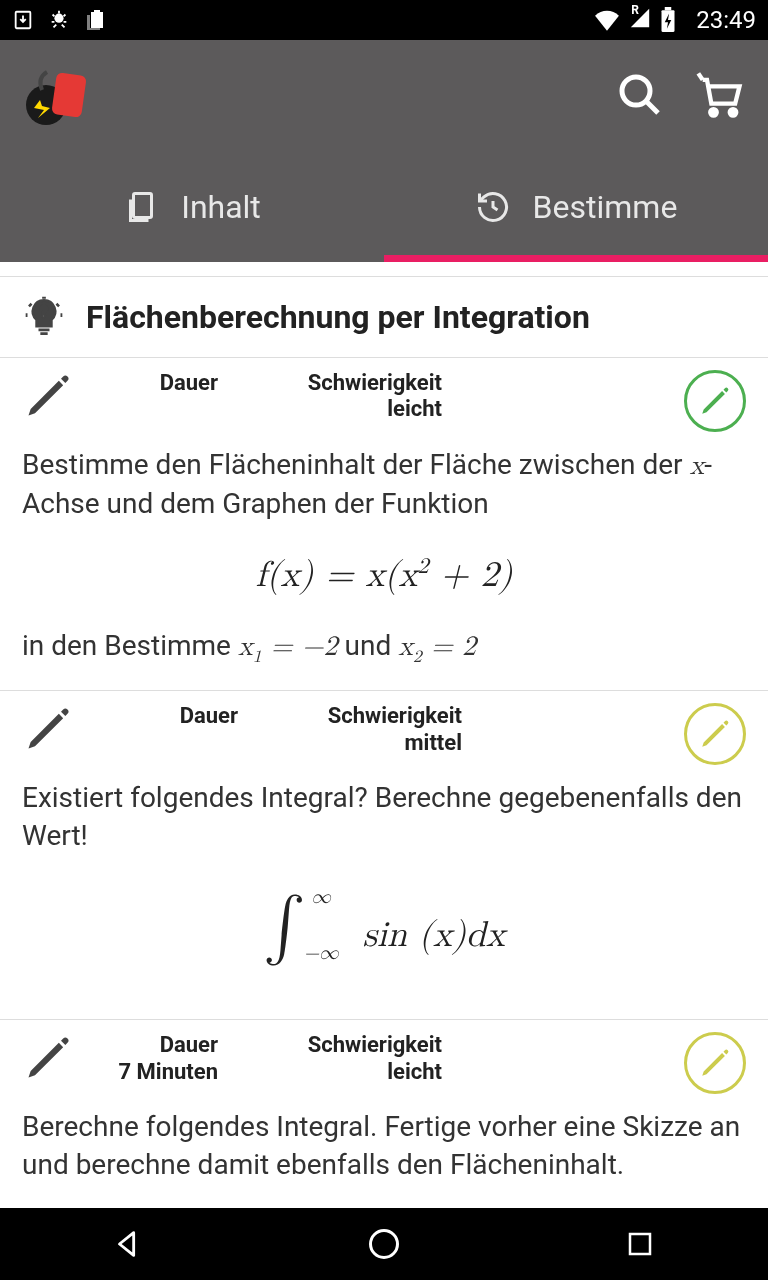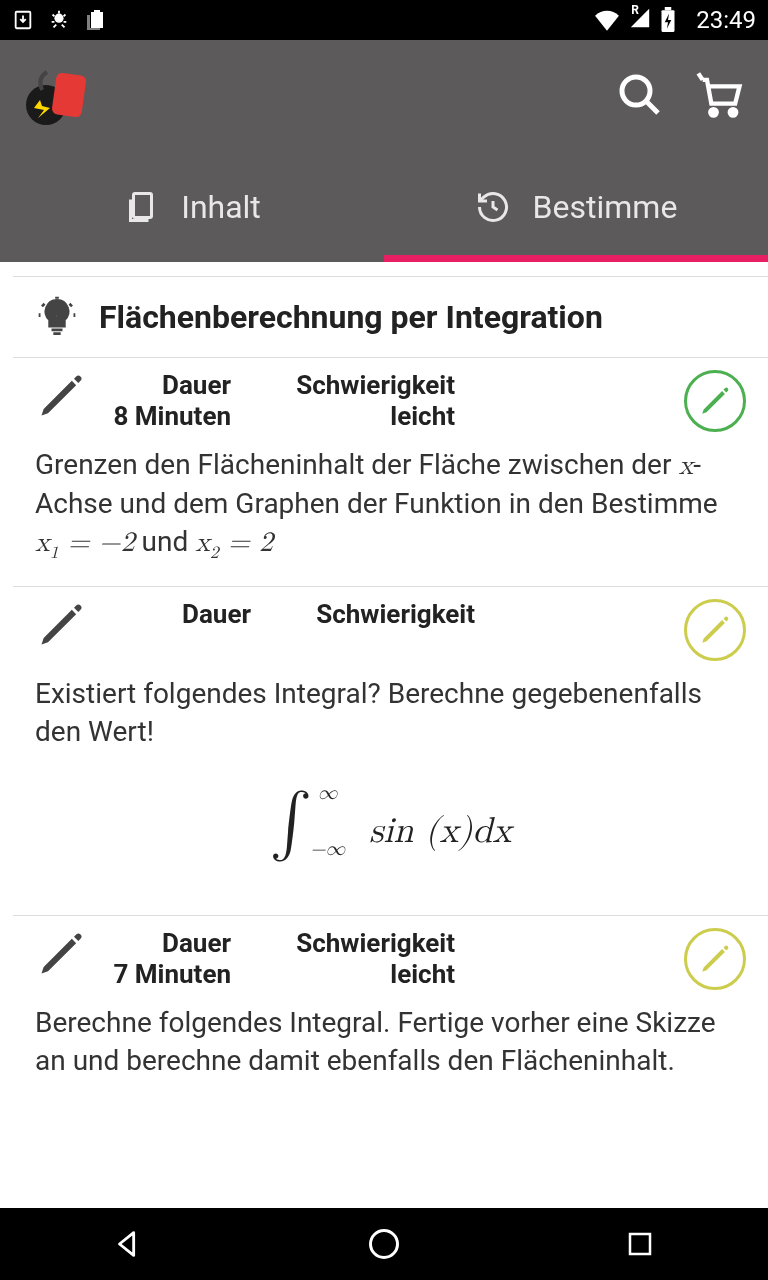--- a/index.html
+++ b/index.html
@@ -9,27 +9,27 @@
 .status-right { display: flex; gap: 8px; align-items: center; }
 .nav-bar { position: absolute; bottom: 0; left: 0; right: 0; height: 72px; background: #000; display: flex; align-items: center; justify-content: space-around; }
 .nav-btn { width: 48px; height: 48px; color: #fff; display: flex; align-items: center; justify-content: center; }
 .app-bar { height: 222px; background: #5c5a5b; display: flex; flex-direction: column; justify-content: space-between; }
 .app-bar-top { height: 110px; display: flex; align-items: center; justify-content: space-between; padding: 0 22px; }
 .app-logo { width: 70px; height: 70px; position: relative; }
 .actions { display: flex; gap: 30px; align-items: center; }
 .tabs { height: 110px; display: flex; }
 .tab { flex: 1; display: flex; align-items: center; justify-content: center; gap: 22px; color: #e8e8e8; font-size: 32px; position: relative; }
 .tab.active::after { content: ""; position: absolute; left: 0; right: 0; bottom: 0; height: 7px; background: #e91e63; }
-.content { height: calc(1280px - 40px - 222px - 72px); overflow: hidden; background: #fff; padding-left: 13px; }
+.content { height: calc(1280px - 40px - 222px - 72px); overflow: hidden; background: #fff; }
 .section-header { display: flex; align-items: center; gap: 20px; padding: 18px 22px; border-top: 1px solid #ddd; border-bottom: 1px solid #ddd; margin-top: 14px; }
 .section-title { font-size: 32px; font-weight: 700; color: #222; }
 .card { padding: 12px 22px 22px 22px; border-bottom: 1px solid #ddd; }
 .card-meta { display: flex; align-items: flex-start; gap: 10px; margin-bottom: 14px; }
 .pencil { width: 52px; height: 52px; flex-shrink: 0; }
-.meta { font-weight: 700; font-size: 26px; line-height: 1.2; color: #222; text-align: right; }
+.meta { font-weight: 700; font-size: 22px; line-height: 1.2; color: #222; text-align: right; }
 .meta .lbl { display: block; }
 .badge { width: 62px; height: 62px; border-radius: 50%; border: 3px solid; display: flex; align-items: center; justify-content: center; flex-shrink: 0; }
 .badge.green { border-color: #4caf50; }
 .badge.yellow { border-color: #cccc4d; }
 .card-body { font-size: 28px; color: #333; line-height: 1.35; }
 .formula { text-align: center; font-family: 'Latin Modern Math', Cambria, Georgia, serif; font-size: 36px; font-style: italic; margin: 28px 0; color: #222; }
 .inline-math { font-family: 'Latin Modern Math', Cambria, Georgia, serif; font-style: italic; }
 .integral { font-size: 64px; font-style: normal; display: inline-block; vertical-align: middle; }
 sub, sup { font-size: 0.62em; }
 .integral-box { display: inline-flex; align-items: center; }
@@ -131,51 +131,54 @@
   </div>
 
   <div class="card">
     <div class="card-meta">
       <svg class="pencil" viewBox="0 0 24 24" fill="#444">
           <path d="M3 21l3-1 13-13-2-2L4 18l-1 3zm15-17l2 2 1-1a1.4 1.4 0 0 0-2-2l-1 1z"></path>
         </svg>
       <div class="meta-cols">
         <div class="meta col">
           <span class="lbl">Dauer</span>
-          <span class="lbl">8 Minuten</span>
         </div>
         <div class="meta col" style="min-width:190px;">
           <span class="lbl">Schwierigkeit</span>
           <span class="lbl">leicht</span>
         </div>
       </div>
       <div class="spacer"></div>
       <div class="badge green">
         <svg width="34" height="34" viewBox="0 0 24 24" fill="#4caf50">
             <path d="M3 21l3-1 13-13-2-2L4 18l-1 3zm15-17l2 2 1-1a1.4 1.4 0 0 0-2-2l-1 1z"></path>
           </svg>
       </div>
     </div>
     <div class="card-body">
-      <span>Grenzen den Flächeninhalt der Fläche zwischen der </span><span class="inline-math">x</span><span>-Achse und dem Graphen der Funktion</span>
+      <span>Bestimme den Flächeninhalt der Fläche zwischen der </span><span class="inline-math">x</span><span>-Achse und dem Graphen der Funktion</span>
+      <div class="formula">
+        <span style="font-style:italic;">f</span>(<span style="font-style:italic;">x</span>) = <span style="font-style:italic;">x</span>(<span style="font-style:italic;">x</span><sup>2</sup> + 2)
+      </div>
       <span>in den Bestimme </span><span class="inline-math"><span style="font-style:italic;">x</span><sub>1</sub> = −2</span><span> und </span><span class="inline-math"><span style="font-style:italic;">x</span><sub>2</sub> = 2</span>
     </div>
   </div>
 
   <div class="card">
     <div class="card-meta">
       <svg class="pencil" viewBox="0 0 24 24" fill="#444">
           <path d="M3 21l3-1 13-13-2-2L4 18l-1 3zm15-17l2 2 1-1a1.4 1.4 0 0 0-2-2l-1 1z"></path>
         </svg>
       <div class="meta-cols">
         <div class="meta col" style="min-width:150px;">
           <span class="lbl">Dauer</span>
         </div>
         <div class="meta col" style="min-width:190px;">
           <span class="lbl">Schwierigkeit</span>
+          <span class="lbl">mittel</span>
         </div>
       </div>
       <div class="spacer"></div>
       <div class="badge yellow">
         <svg width="34" height="34" viewBox="0 0 24 24" fill="#cccc4d">
             <path d="M3 21l3-1 13-13-2-2L4 18l-1 3zm15-17l2 2 1-1a1.4 1.4 0 0 0-2-2l-1 1z"></path>
           </svg>
       </div>
     </div>
     <div class="card-body">

